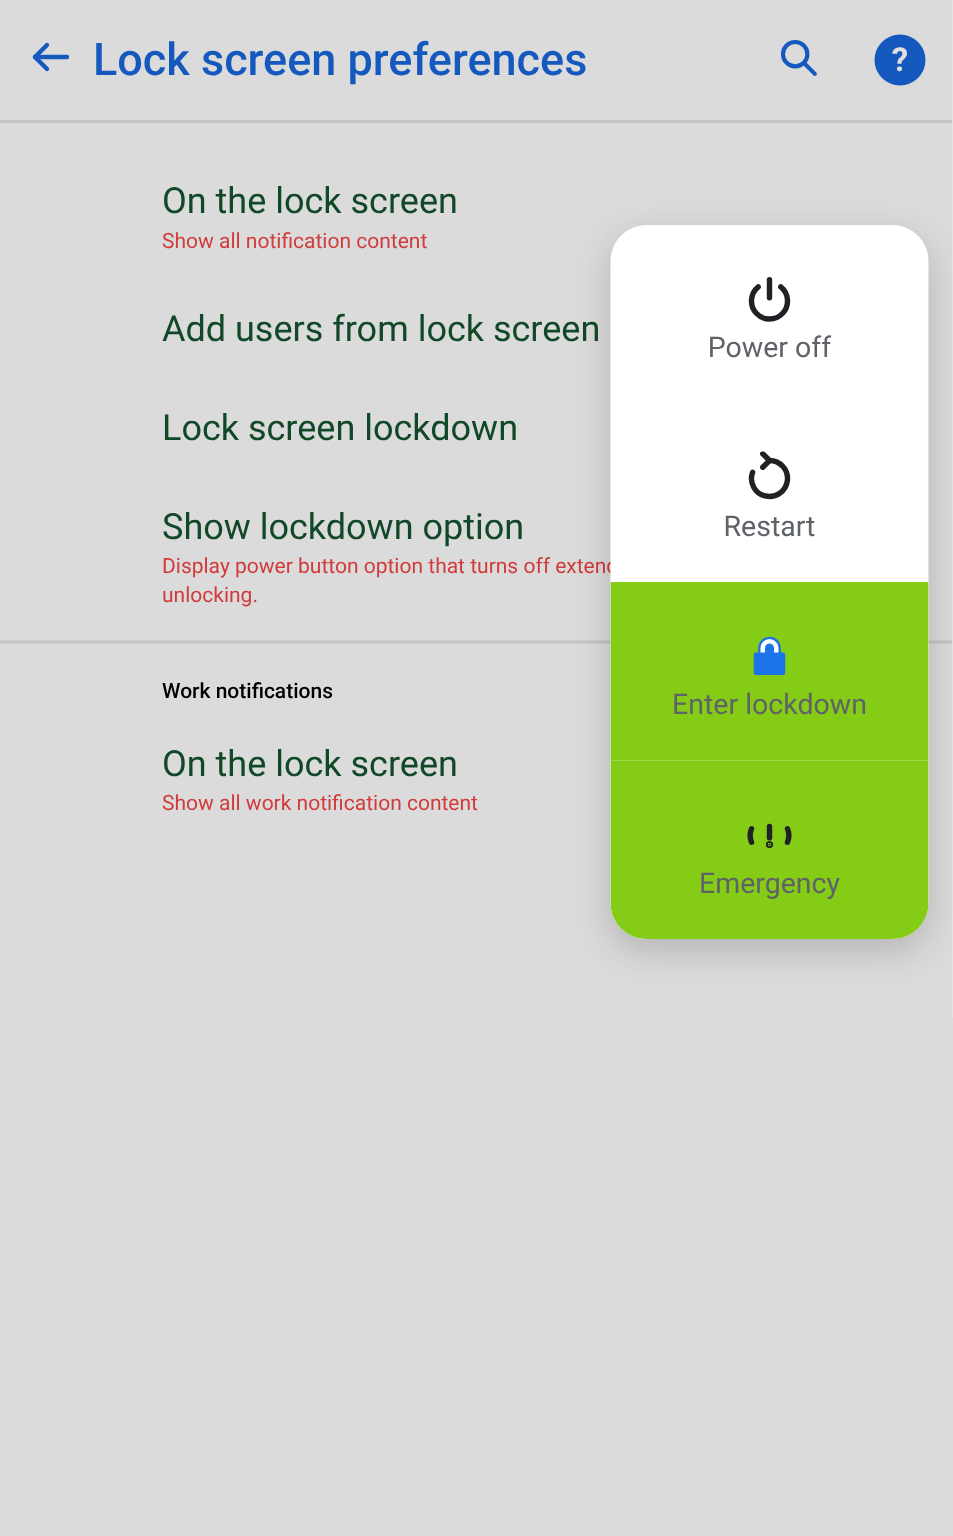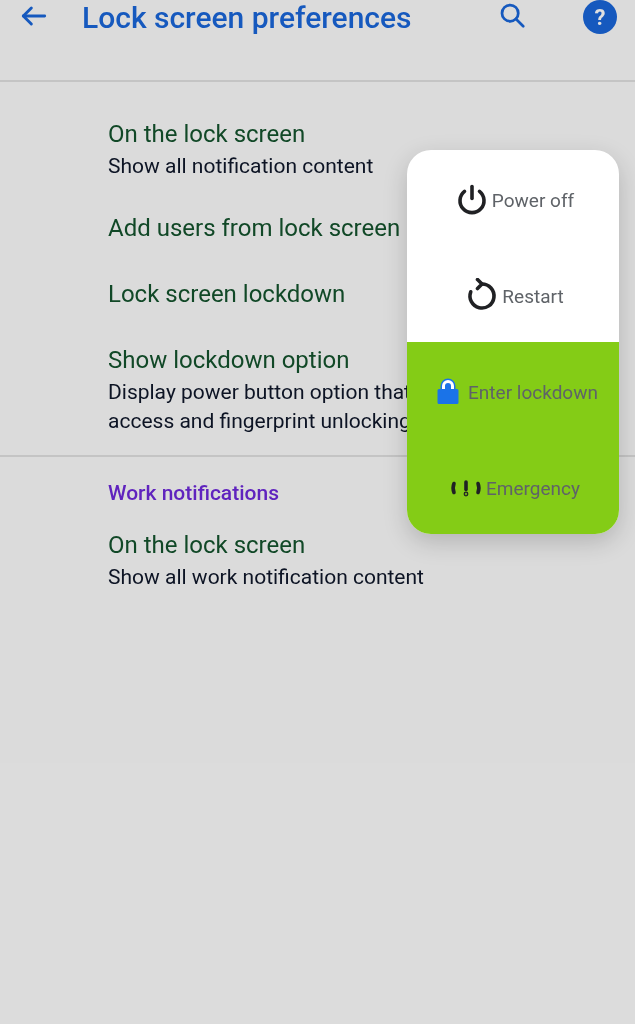--- a/index.html
+++ b/index.html
@@ -17,22 +17,23 @@
     }
     .scrim {
       position: absolute;
       inset: 0;
       background: rgba(0,0,0,0.12);
       z-index: 10;
     }
     .header {
       height: 80px;
       display: flex;
+      align-items: center;
       padding: 0 18px;
-      gap: 32px;
+      gap: 12px;
     }
     .header .back-icon svg { width: 32px; height: 32px; }
     .header .title {
       font-size: 30px;
       font-weight: 500;
       color: #1a66d9;
       flex: 1;
     }
     .header .search-icon svg { width: 30px; height: 30px; }
     .header .help-icon {
@@ -58,46 +59,47 @@
     .setting {
       padding: 14px 18px 14px 108px;
     }
     .setting .label {
       font-size: 24px;
       color: #14532d;
       font-weight: 400;
       margin-bottom: 4px;
     }
     .setting .sub {
-      font-size: 21px;
-      color: #0f172a;
+      font-size: 14px;
+      color: #ef4444;
       line-height: 1.35;
     }
     .section-header {
       padding: 24px 18px 12px 108px;
-      font-size: 21px;
-      color: #6d28d9;
+      font-size: 14px;
+      color: #000000;
       font-weight: 500;
     }
     .sp-lg { padding-top: 20px; padding-bottom: 20px; }
 
     
     .power-menu {
       position: absolute;
       right: 16px;
       top: 150px;
       width: 212px;
       border-radius: 24px;
       overflow: hidden;
       box-shadow: 0 8px 24px rgba(0,0,0,0.18);
       z-index: 20;
       background: #fff;
     }
     .pm-item {
       display: flex;
+      flex-direction: column;
       align-items: center;
       justify-content: center;
       padding: 30px 12px 26px 12px;
     }
     .pm-item.alt {
       background: #84cc16;
     }
     .pm-item .icon {
       width: 40px;
       height: 40px;

